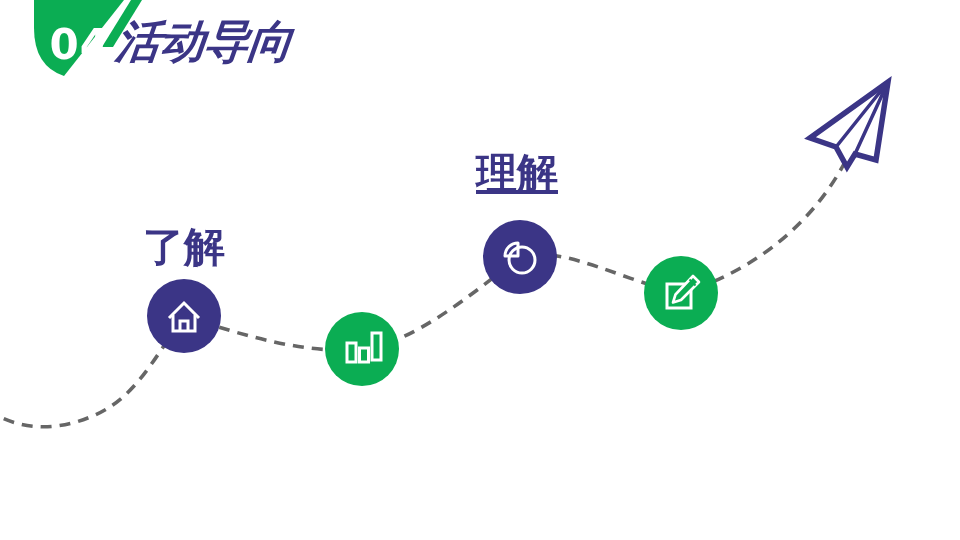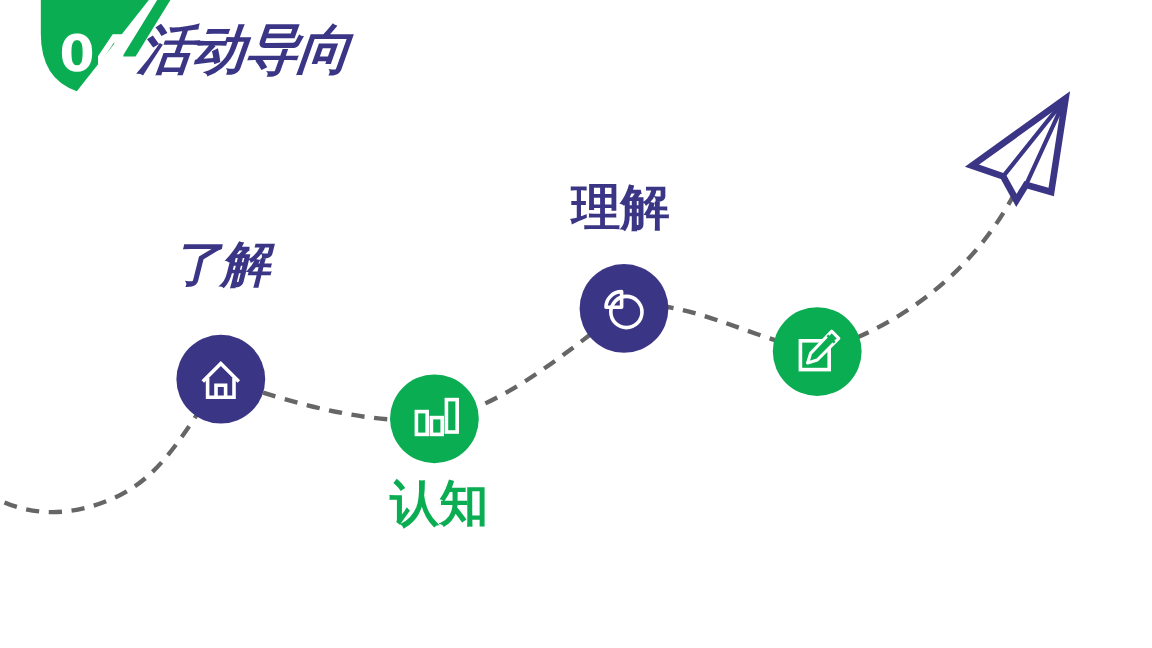--- a/index.html
+++ b/index.html
@@ -43,23 +43,23 @@
   .node-label{
     position:absolute;transform:translateX(-50%);
     font-size:41px;font-weight:900;white-space:nowrap;line-height:1;
   }
   .t-purple{color:var(--purple);}
   .t-green{color:var(--green);}
   .c1{left:147px;top:279px;}
   .c2{left:325px;top:312px;}
   .c3{left:483px;top:220px;}
   .c4{left:644px;top:256px;}
-  .l1{left:184px;top:200px;font-style:italic;}
+  .l1{left:184px;top:227px;}
   .l2{left:366px;top:399px;}
-  .l3{left:517px;top:153px;}
+  .l3{left:517px;top:153px;text-decoration:underline;}
   .l4{left:684px;top:355px;}
 </style>
 </head>
 <body>
 
 <div class="slide">
 
   <svg class="header-shape" width="180" height="90" viewBox="0 0 180 90">
     <path d="M34 0 L34 28 Q34 66 64 76 L124 0 Z" fill="#0BAD53"></path>
     <path d="M131 0 L142 0 L113 47 L102 47 Z" fill="#0BAD53"></path>
@@ -83,21 +83,20 @@
 
   <div class="node-label l1 t-purple">了解</div>
   <div class="node-circle bg-purple c1">
     <svg width="44" height="44" viewBox="0 0 44 44">
       <path d="M7 24 L22 9 L37 24" fill="none" stroke="#fff" stroke-width="3"></path>
       <path d="M11 21 V37 H33 V21" fill="none" stroke="#fff" stroke-width="3"></path>
       <path d="M18 37 V27 H26 V37" fill="none" stroke="#fff" stroke-width="3"></path>
     </svg>
   </div>
 
-  <div class="node-label l2 t-green">认知</div>
   <div class="node-circle bg-green c2">
     <svg width="44" height="44" viewBox="0 0 44 44">
       <rect x="7" y="16" width="9" height="19" fill="none" stroke="#fff" stroke-width="3"></rect>
       <rect x="19.5" y="21" width="9" height="14" fill="none" stroke="#fff" stroke-width="3"></rect>
       <rect x="32" y="6" width="9" height="27" fill="none" stroke="#fff" stroke-width="3"></rect>
     </svg>
   </div>
 
   <div class="node-label l3 t-purple">理解</div>
   <div class="node-circle bg-purple c3">

